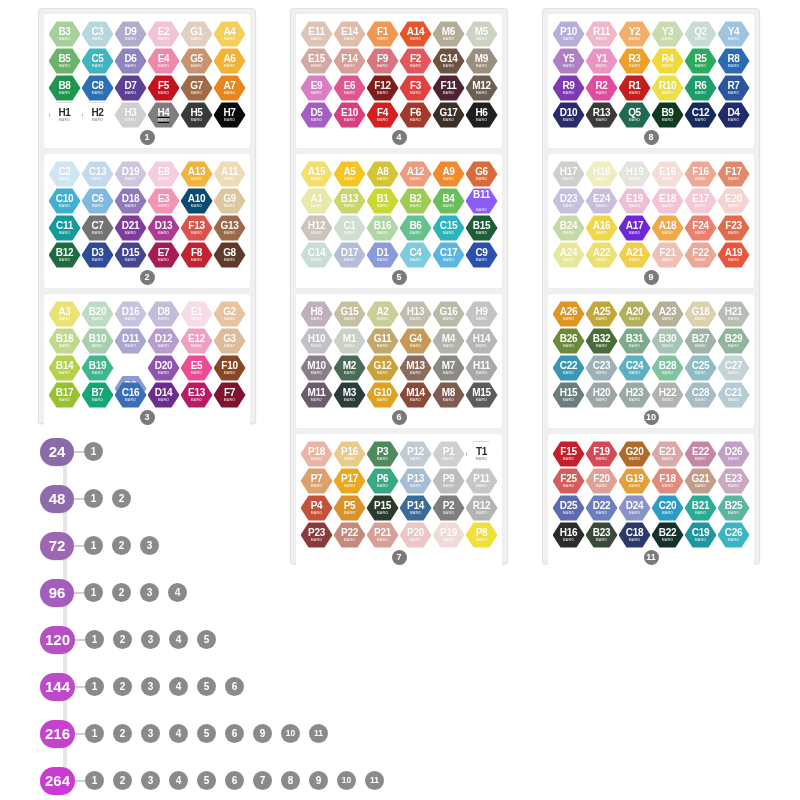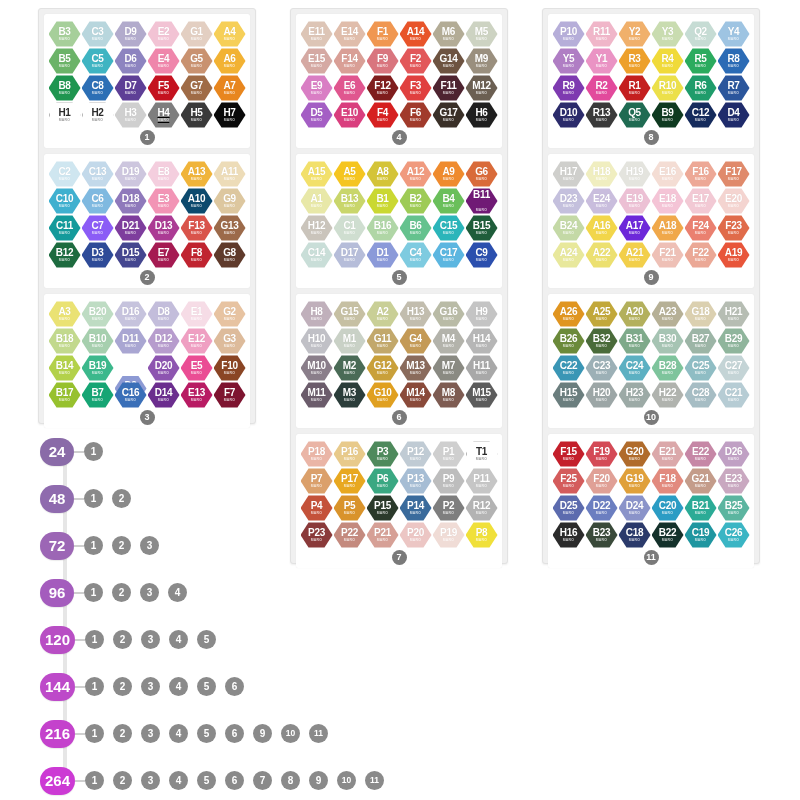--- a/index.html
+++ b/index.html
@@ -324,21 +324,21 @@
             <span class="brand">MARO</span>
           </div>
           <div class="hex" title="G9" style="background: rgb(221, 199, 159);">
             <span class="code">G9</span>
             <span class="brand">MARO</span>
           </div>
           <div class="hex" title="C11" style="background: rgb(20, 154, 155);">
             <span class="code">C11</span>
             <span class="brand">MARO</span>
           </div>
-          <div class="hex" title="C7" style="background: #8b5cf6;">
+          <div class="hex" title="C7" style="background: #737373;">
             <span class="code">C7</span>
             <span class="brand">MARO</span>
           </div>
           <div class="hex" title="D21" style="background: rgb(126, 61, 157);">
             <span class="code">D21</span>
             <span class="brand">MARO</span>
           </div>
           <div class="hex" title="D13" style="background: rgb(171, 59, 148);">
             <span class="code">D13</span>
             <span class="brand">MARO</span>
@@ -627,21 +627,21 @@
             <span class="brand">MARO</span>
           </div>
           <div class="hex" title="B2" style="background: rgb(158, 203, 86);">
             <span class="code">B2</span>
             <span class="brand">MARO</span>
           </div>
           <div class="hex" title="B4" style="background: rgb(106, 191, 91);">
             <span class="code">B4</span>
             <span class="brand">MARO</span>
           </div>
-          <div class="hex" title="B11" style="background: #701a75; gap: 8px;">
+          <div class="hex" title="B11" style="background: #8b5cf6; gap: 8px;">
             <span class="code">B11</span>
             <span class="brand">MARO</span>
           </div>
           <div class="hex" title="H12" style="background: rgb(202, 196, 187);">
             <span class="code">H12</span>
             <span class="brand">MARO</span>
           </div>
           <div class="hex" title="C1" style="background: rgb(207, 222, 208);">
             <span class="code">C1</span>
             <span class="brand">MARO</span>

